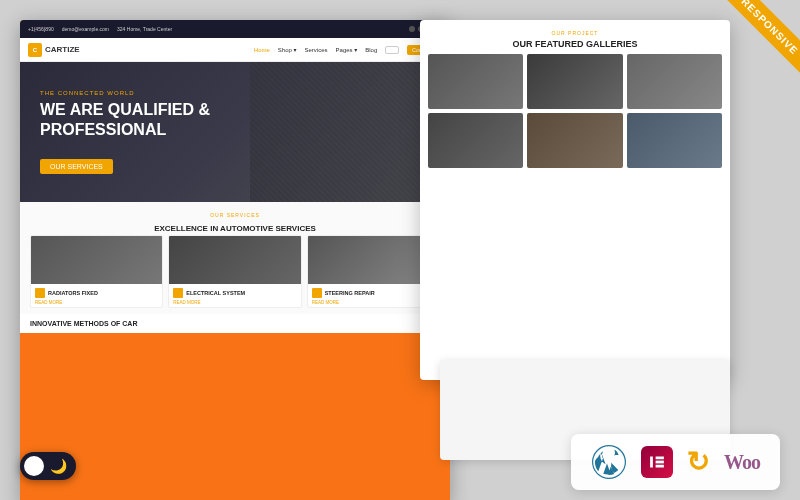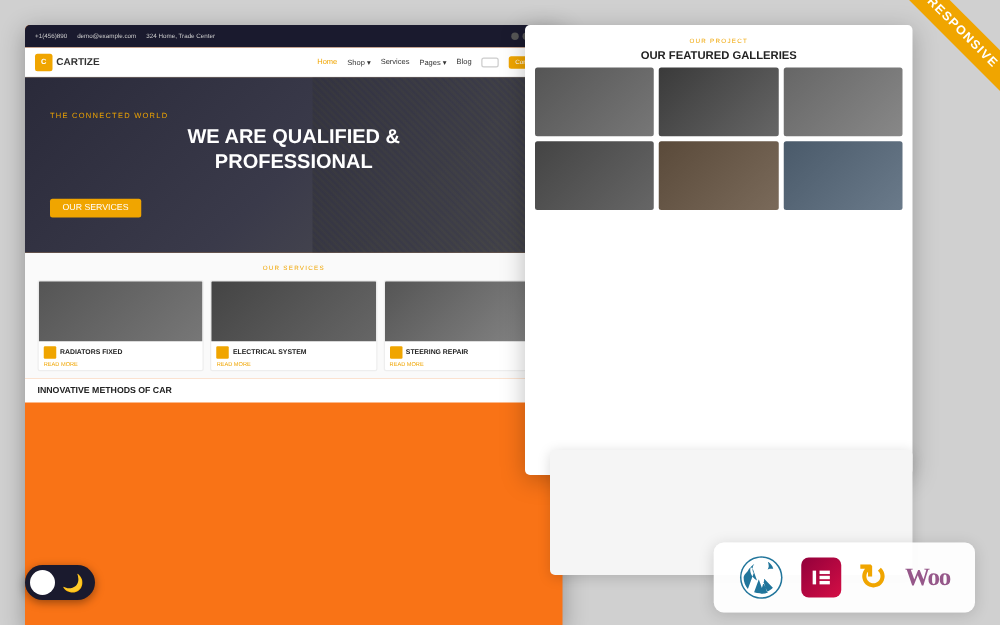--- a/index.html
+++ b/index.html
@@ -145,21 +145,20 @@
       letter-spacing: 1px;
       margin-bottom: 4px;
     }
     .hero-title {
       font-size: 16px;
       font-weight: bold;
       color: #fff;
       line-height: 1.2;
       text-transform: uppercase;
       margin-bottom: 16px;
-      text-align: center;
     }
     .hero-btn {
       background: #f0a500;
       color: #fff;
       font-size: 7px;
       padding: 4px 10px;
       border-radius: 2px;
       display: inline-block;
     }
 
@@ -438,20 +437,21 @@
       <div class="hero-mechanic"></div>
       <div class="hero-content">
         <div class="hero-subtitle">THE CONNECTED WORLD</div>
         <div class="hero-title">WE ARE QUALIFIED &amp;<br>PROFESSIONAL</div>
         <span class="hero-btn">OUR SERVICES</span>
       </div>
     </div>
 
     <div class="site-services">
       <div class="services-subtitle">OUR SERVICES</div>
+      <div class="services-title">EXCELLENCE IN AUTOMOTIVE SERVICES</div>
       <div class="services-grid">
         <div class="service-card">
           <div class="service-img service-img-1"></div>
           <div class="service-info">
             <div class="service-icon-row">
               <div class="service-icon-box"></div>
               <span class="service-name">RADIATORS FIXED</span>
             </div>
             <div class="service-read">READ MORE</div>
           </div>

